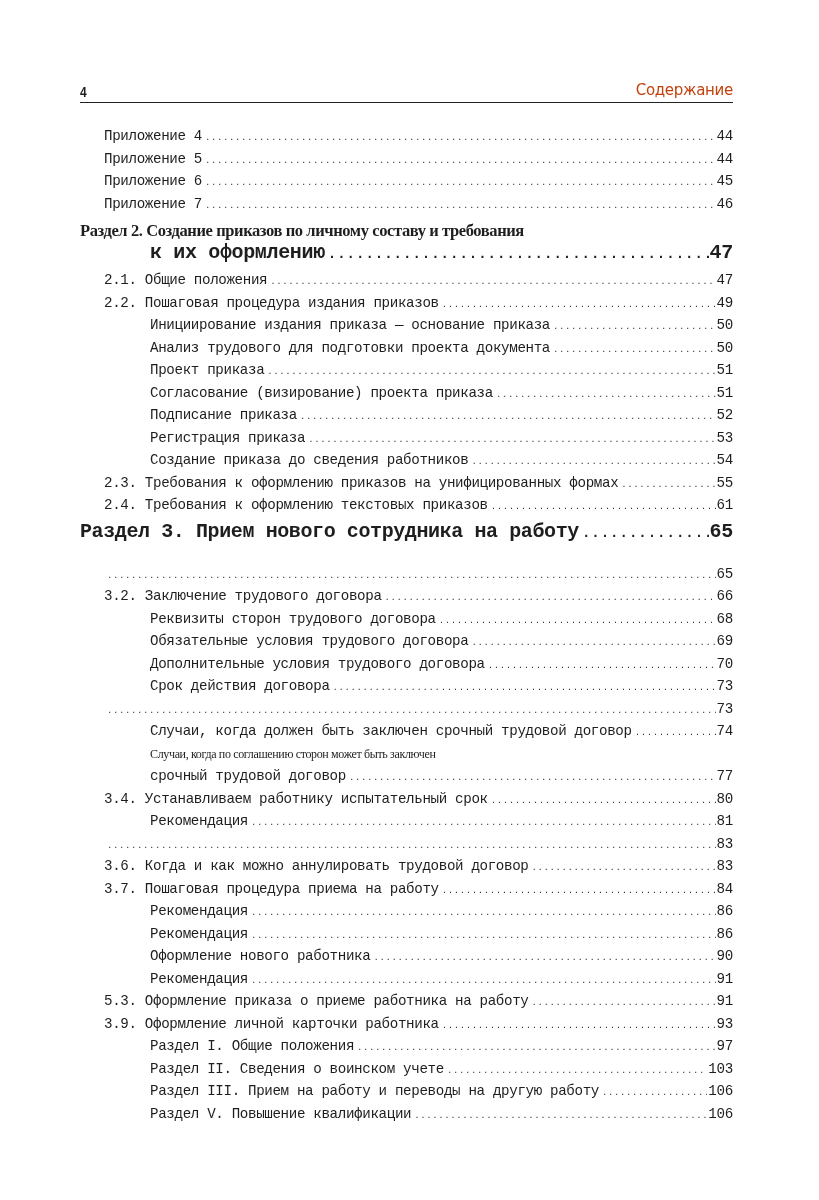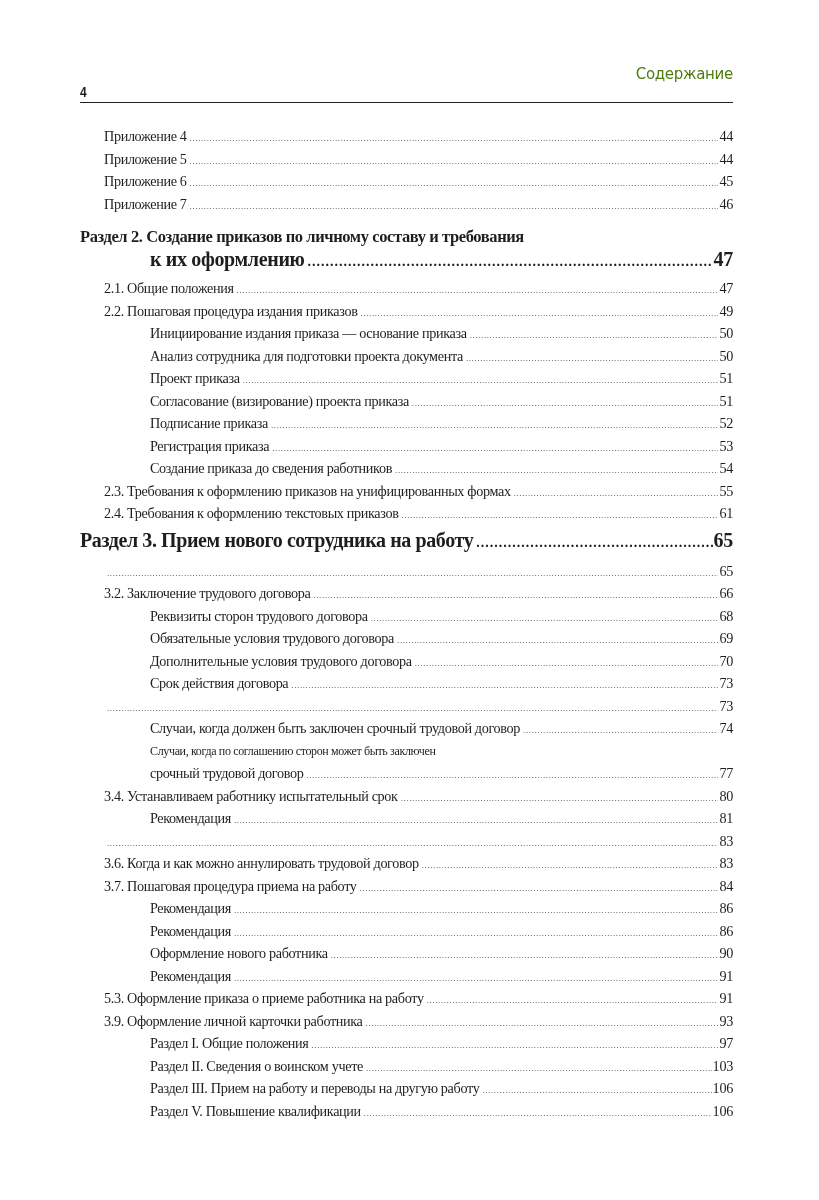--- a/index.html
+++ b/index.html
@@ -29,40 +29,41 @@
       bottom: 2px;
       font-family: "Liberation Sans", "DejaVu Sans", sans-serif;
       font-weight: bold;
       font-size: 15px;
       transform: scaleX(0.8);
       transform-origin: left bottom;
     }
     .running-title {
       position: absolute;
       right: 0;
-      bottom: 19px;
+      bottom: 3px;
       font-family: "DejaVu Sans", "Liberation Sans", sans-serif;
       font-size: 15px;
       letter-spacing: -0.3px;
-      color: #4d7c0f;
+      color: #c2410c;
     }
     .toc {
       position: absolute;
       left: 80px;
       top: 125px;
       width: 653px;
     }
     .row {
       position: relative;
       display: flex;
       align-items: baseline;
       font-size: 14.2px;
       line-height: 22.5px;
       height: 22.5px;
       white-space: nowrap;
+      font-family: Liberation Mono, monospace;
     }
     .row.lvl1 { padding-left: 24px; }
     .row.lvl2 { padding-left: 70px; }
     .row .title {
       flex: 0 0 auto;
       letter-spacing: -0.35px;
     }
     .row .leader {
       flex: 1 1 auto;
       overflow: hidden;
@@ -133,21 +134,21 @@
     <span class="title">Приложение 6</span>
     <span class="leader"></span>
     <span class="page">45</span>
   </div>
   <div class="row lvl1">
     <span class="title">Приложение 7</span>
     <span class="leader"></span>
     <span class="page">46</span>
   </div>
 
-  <div class="section-block" style="margin-top:10px;">
+  <div class="section-block" style="margin-top:4px;">
     <div class="section-line1">Раздел 2. Создание приказов по личному составу и требования</div>
     <div class="row section">
       <span class="title">к их оформлению</span>
       <span class="leader"></span>
       <span class="page">47</span>
     </div>
   </div>
 
   <div class="row lvl1">
     <span class="title">2.1. Общие положения</span>
@@ -158,21 +159,21 @@
     <span class="title">2.2. Пошаговая процедура издания приказов</span>
     <span class="leader"></span>
     <span class="page">49</span>
   </div>
   <div class="row lvl2">
     <span class="title">Инициирование издания приказа — основание приказа</span>
     <span class="leader"></span>
     <span class="page">50</span>
   </div>
   <div class="row lvl2">
-    <span class="title">Анализ сотрудника для подготовки проекта документа</span>
+    <span class="title">Анализ трудового для подготовки проекта документа</span>
     <span class="leader"></span>
     <span class="page">50</span>
   </div>
   <div class="row lvl2">
     <span class="title">Проект приказа</span>
     <span class="leader"></span>
     <span class="page">51</span>
   </div>
   <div class="row lvl2">
     <span class="title">Согласование (визирование) проекта приказа</span>
@@ -198,21 +199,21 @@
     <span class="title">2.3. Требования к оформлению приказов на унифицированных формах</span>
     <span class="leader"></span>
     <span class="page">55</span>
   </div>
   <div class="row lvl1">
     <span class="title">2.4. Требования к оформлению текстовых приказов</span>
     <span class="leader"></span>
     <span class="page">61</span>
   </div>
 
-  <div class="row section" style="margin-top:4px; margin-bottom:6px;">
+  <div class="row section" style="margin-top:4px; margin-bottom:19px;">
     <span class="title" style="letter-spacing:-0.4px;">Раздел 3. Прием нового сотрудника на работу</span>
     <span class="leader"></span>
     <span class="page">65</span>
   </div>
 
   <div class="row lvl1">
     <span class="leader"></span>
     <span class="page">65</span>
   </div>
   <div class="row lvl1">

